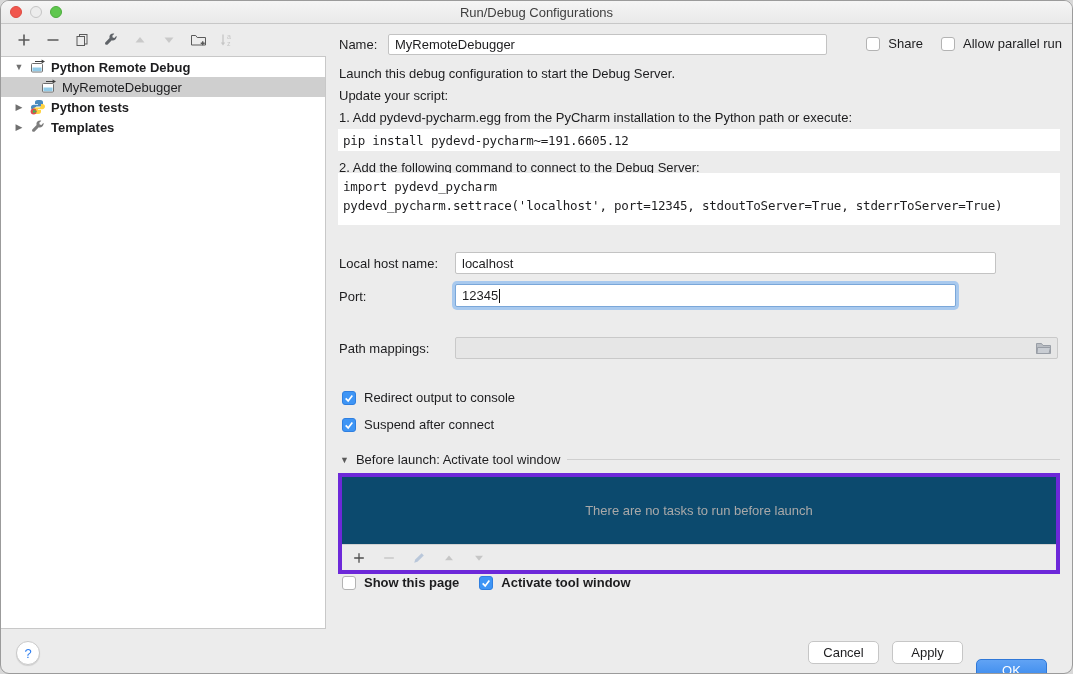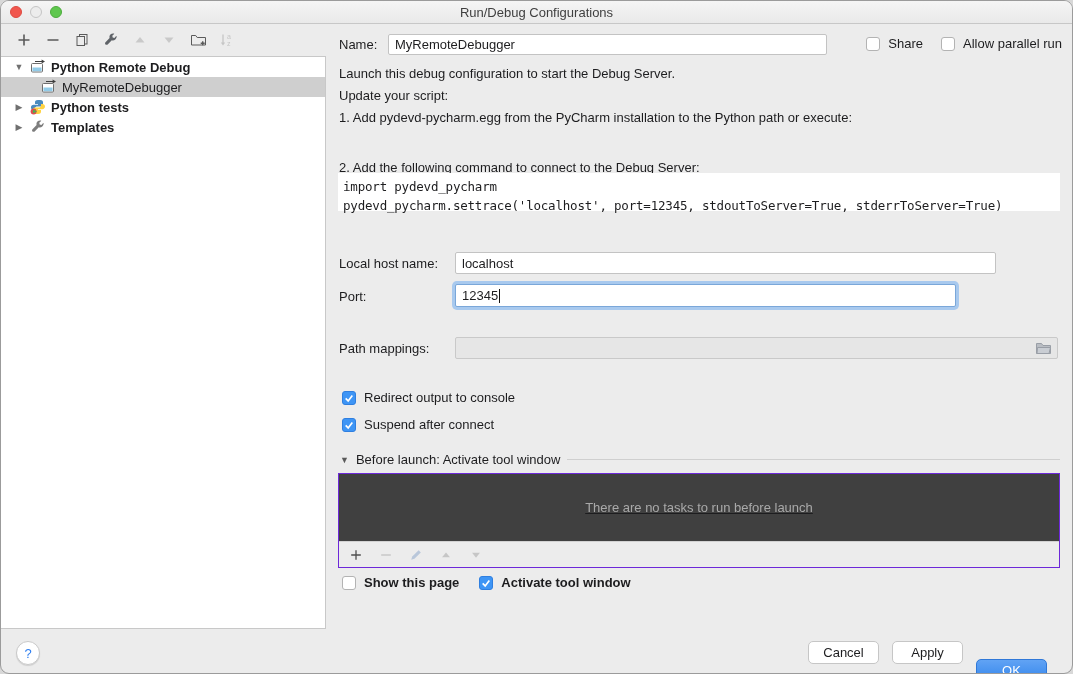--- a/index.html
+++ b/index.html
@@ -45,21 +45,21 @@
   .disabledfield{background:#e6e6e6;border:1px solid #c9c9c9;border-radius:2px;
     box-sizing:border-box;display:flex;align-items:center;justify-content:flex-end;padding:0 5px;}
   
   .cb{width:14px;height:14px;border:1px solid #b3b3b3;border-radius:3px;background:#fff;
     box-sizing:border-box;flex:0 0 14px;display:flex;align-items:center;justify-content:center;}
   .cb.checked{background:#3e95f5;border-color:#2f7fe0;}
   .cbrow{display:flex;align-items:center;gap:8px;}
   
   .bl-header{display:flex;align-items:center;gap:7px;}
   .bl-line{flex:1;height:1px;background:#cfcfcf;}
-  .bl-box{border:1px solid #6d28d9;box-sizing:border-box;background:#404040;text-decoration:underline;}
+  .bl-box{border:4px solid #6d28d9;box-sizing:border-box;background:#0c4a6e;}
   .bl-empty{height:67px;display:flex;align-items:center;justify-content:center;
     font-size:13px;color:#a9a9a9;}
   .bl-toolbar{height:25px;background:#ececec;border-top:1px solid #d2d2d2;
     display:flex;align-items:center;gap:16px;padding-left:10px;}
   
   .btnrow{display:flex;gap:13px;}
   .btn{min-width:71px;height:23px;border-radius:5px;border:1px solid #c6c6c6;
     background:#fff;font-size:13px;color:#1d1d1f;display:flex;align-items:center;
     justify-content:center;padding:0 12px;box-sizing:border-box;}
   .btn.primary{background:linear-gradient(#61a3f4,#3486ec);border-color:#2f78d8;color:#fff;margin-top:18px;}
@@ -174,22 +174,25 @@
     <div class="cb"></div>
     <span class="label13">Share</span>
     <span style="width:2px;"></span>
     <div class="cb"></div>
     <span class="label13">Allow parallel run</span>
   </div>
 
   <div class="abs label13" style="left:338px;top:65px;">Launch this debug configuration to start the Debug Server.</div>
   <div class="abs label13" style="left:338px;top:87px;">Update your script:</div>
   <div class="abs label13" style="left:338px;top:109px;">1. Add pydevd-pycharm.egg from the PyCharm installation to the Python path or execute:</div>
+  <div class="abs codebar" style="left:337px;top:128px;width:722px;height:22px;">
+    <span class="mono">pip install pydevd-pycharm~=191.6605.12</span>
+  </div>
   <div class="abs label13" style="left:338px;top:159px;">2. Add the following command to connect to the Debug Server:</div>
-  <div class="abs codebar" style="left:337px;top:172px;width:722px;height:38px;align-items:flex-start;flex-direction:column;padding-top:4px;">
+  <div class="abs codebar" style="left:337px;top:172px;width:722px;height:52px;align-items:flex-start;flex-direction:column;padding-top:4px;">
     <span class="mono" style="line-height:19px;">import pydevd_pycharm</span>
     <span class="mono" style="line-height:19px;">pydevd_pycharm.settrace('localhost', port=12345, stdoutToServer=True, stderrToServer=True)</span>
   </div>
 
   <div class="abs label13" style="left:338px;top:255px;">Local host name:</div>
   <input class="abs field" style="left: 454px; top: 251px; width: 541px; height: 22px;" value="localhost">
 
   <div class="abs label13" style="left:338px;top:288px;">Port:</div>
   <div class="abs focusfield" style="left:454px;top:283px;width:501px;height:23px;">
     <span>12345</span>

